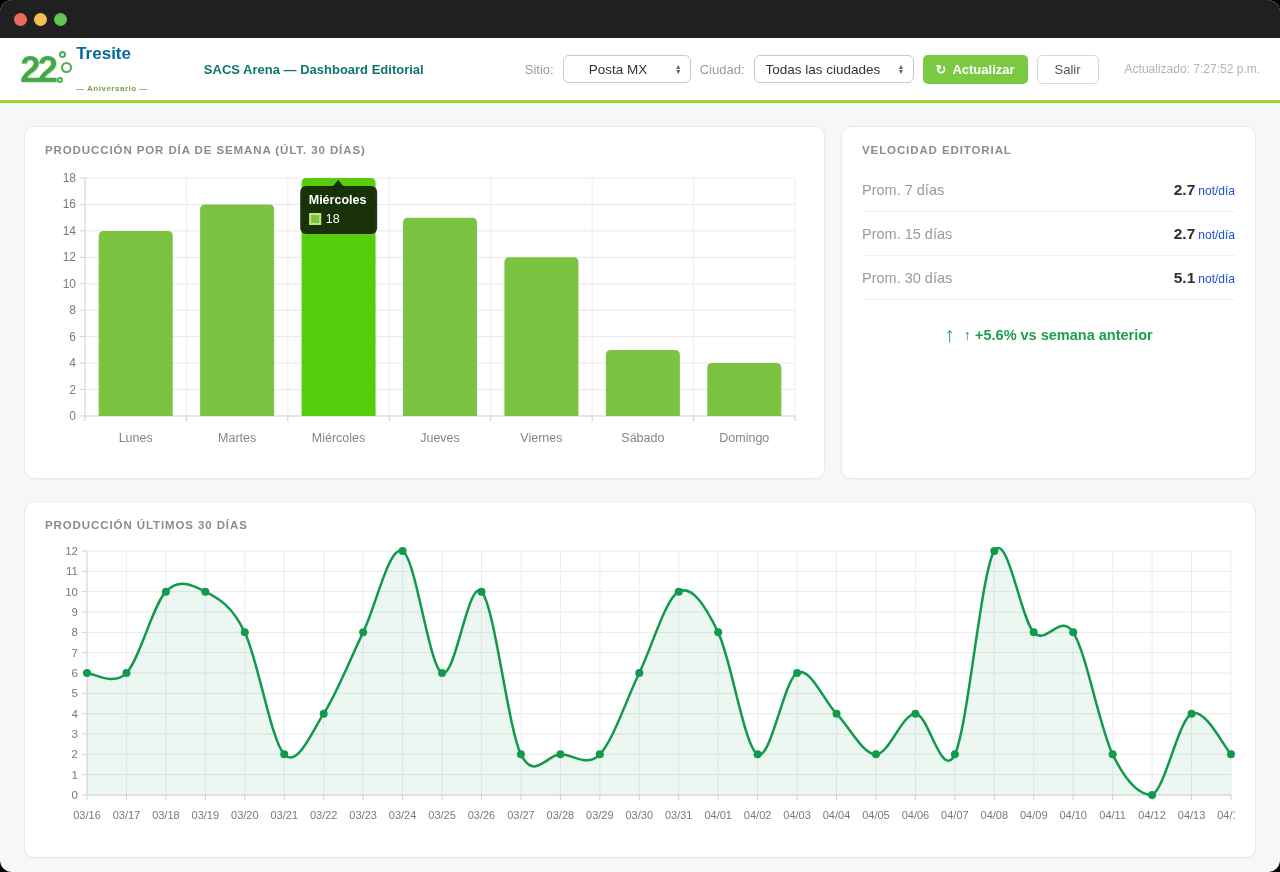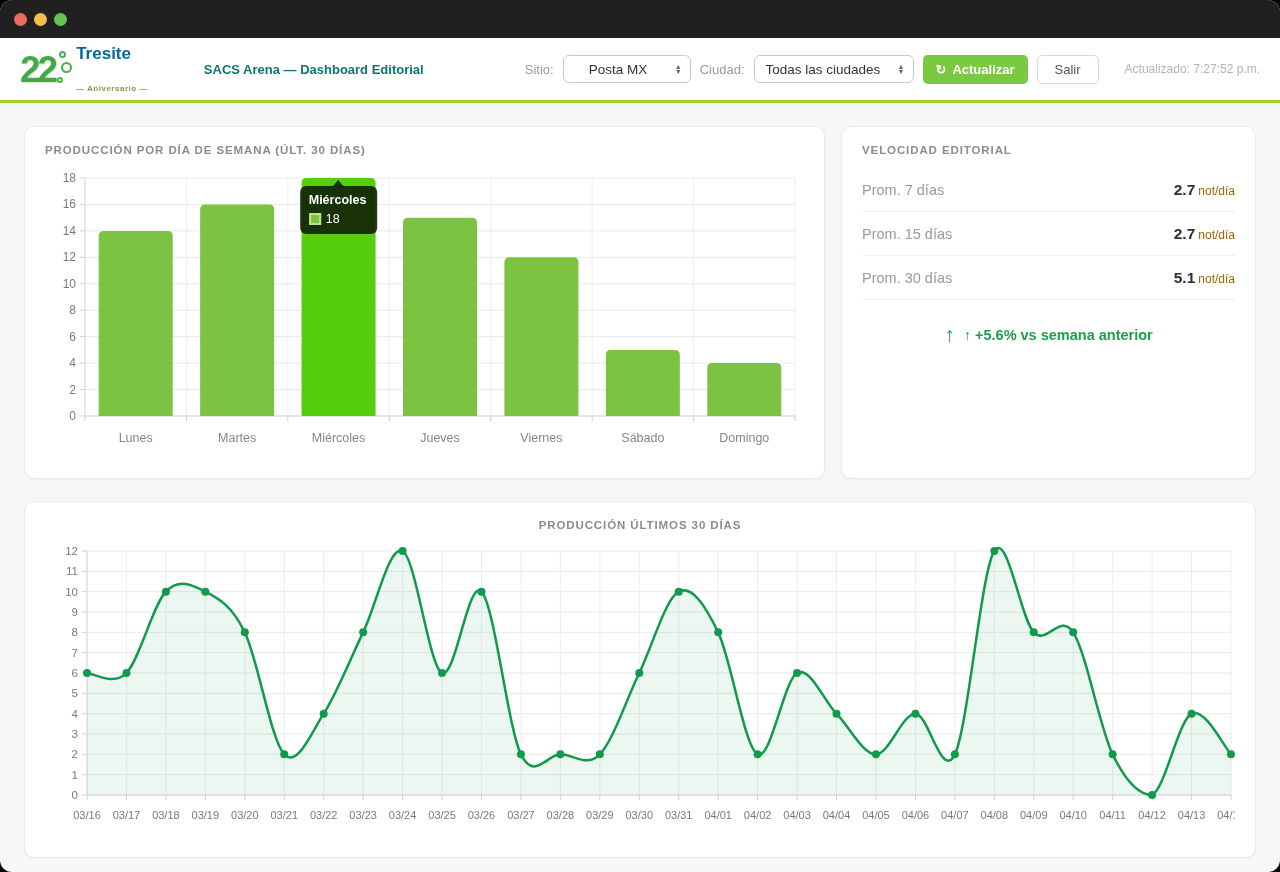--- a/index.html
+++ b/index.html
@@ -50,42 +50,42 @@
   
   .main { padding: 23px 24px 0 24px; }
   .row { display: flex; gap: 16px; }
   .row1 { margin-bottom: 22px; }
   .card { background: #fff; border: 1px solid #e9e9e9; border-radius: 10px;
           box-shadow: 0 1px 2px rgba(0,0,0,.03); padding: 17px 20px 14px 20px; }
   .card-title { font-size: 11.5px; font-weight: 700; color: #8c8c8c;
                 letter-spacing: .9px; margin-bottom: 12px; }
   .card-bar { width: 801px; flex: 0 0 801px; }
   .card-velocity { flex: 1; }
-  .card-line { flex: 1; margin-bottom: 22px; text-align: center; }
+  .card-line { flex: 1; margin-bottom: 22px; }
   .chart-wrap { position: relative; }
   svg text { font-family: "Liberation Sans", sans-serif; }
 
   
   .tooltip { position: absolute; transform: translateX(-50%);
              background: rgba(18,32,6,.9); border-radius: 6px; padding: 7px 11px 8px 9px;
              color: #fff; white-space: nowrap; }
   .tooltip:before { content: ""; position: absolute; top: -6px; left: 50%;
                     margin-left: -6px; border: 6px solid transparent; border-top: none;
                     border-bottom: 7px solid rgba(18,32,6,.9); }
   .tt-title { font-size: 12.5px; font-weight: 700; margin-bottom: 5px; }
   .tt-row { display: flex; align-items: center; gap: 5px; font-size: 12.5px; }
   .tt-swatch { width: 12px; height: 12px; border: 2px solid #bce18b; display: inline-block; }
 
   
   .vrow { display: flex; justify-content: space-between; align-items: center;
           padding: 13px 0 12px 0; border-bottom: 1px solid #f0f0f0; }
   .vrow:last-of-type { border-bottom: none; }
   .v-label { color: #9a9a9a; font-size: 14.5px; }
   .v-value { color: #2e2e2e; font-size: 15.5px; font-weight: 700; }
-  .v-unit { color: #a16207; font-size: 12px; font-weight: 400; margin-left: 3px; }
+  .v-unit { color: #1d4ed8; font-size: 12px; font-weight: 400; margin-left: 3px; }
   .trend { margin-top: 24px; display: flex; justify-content: center; align-items: center;
            gap: 9px; font-weight: 700; font-size: 14.5px; }
   .trend-arrow { font-size: 21px; font-weight: 700; line-height: 1; }
 </style>
 </head>
 <body>
 
 <div class="window">
 
   <div class="titlebar">

